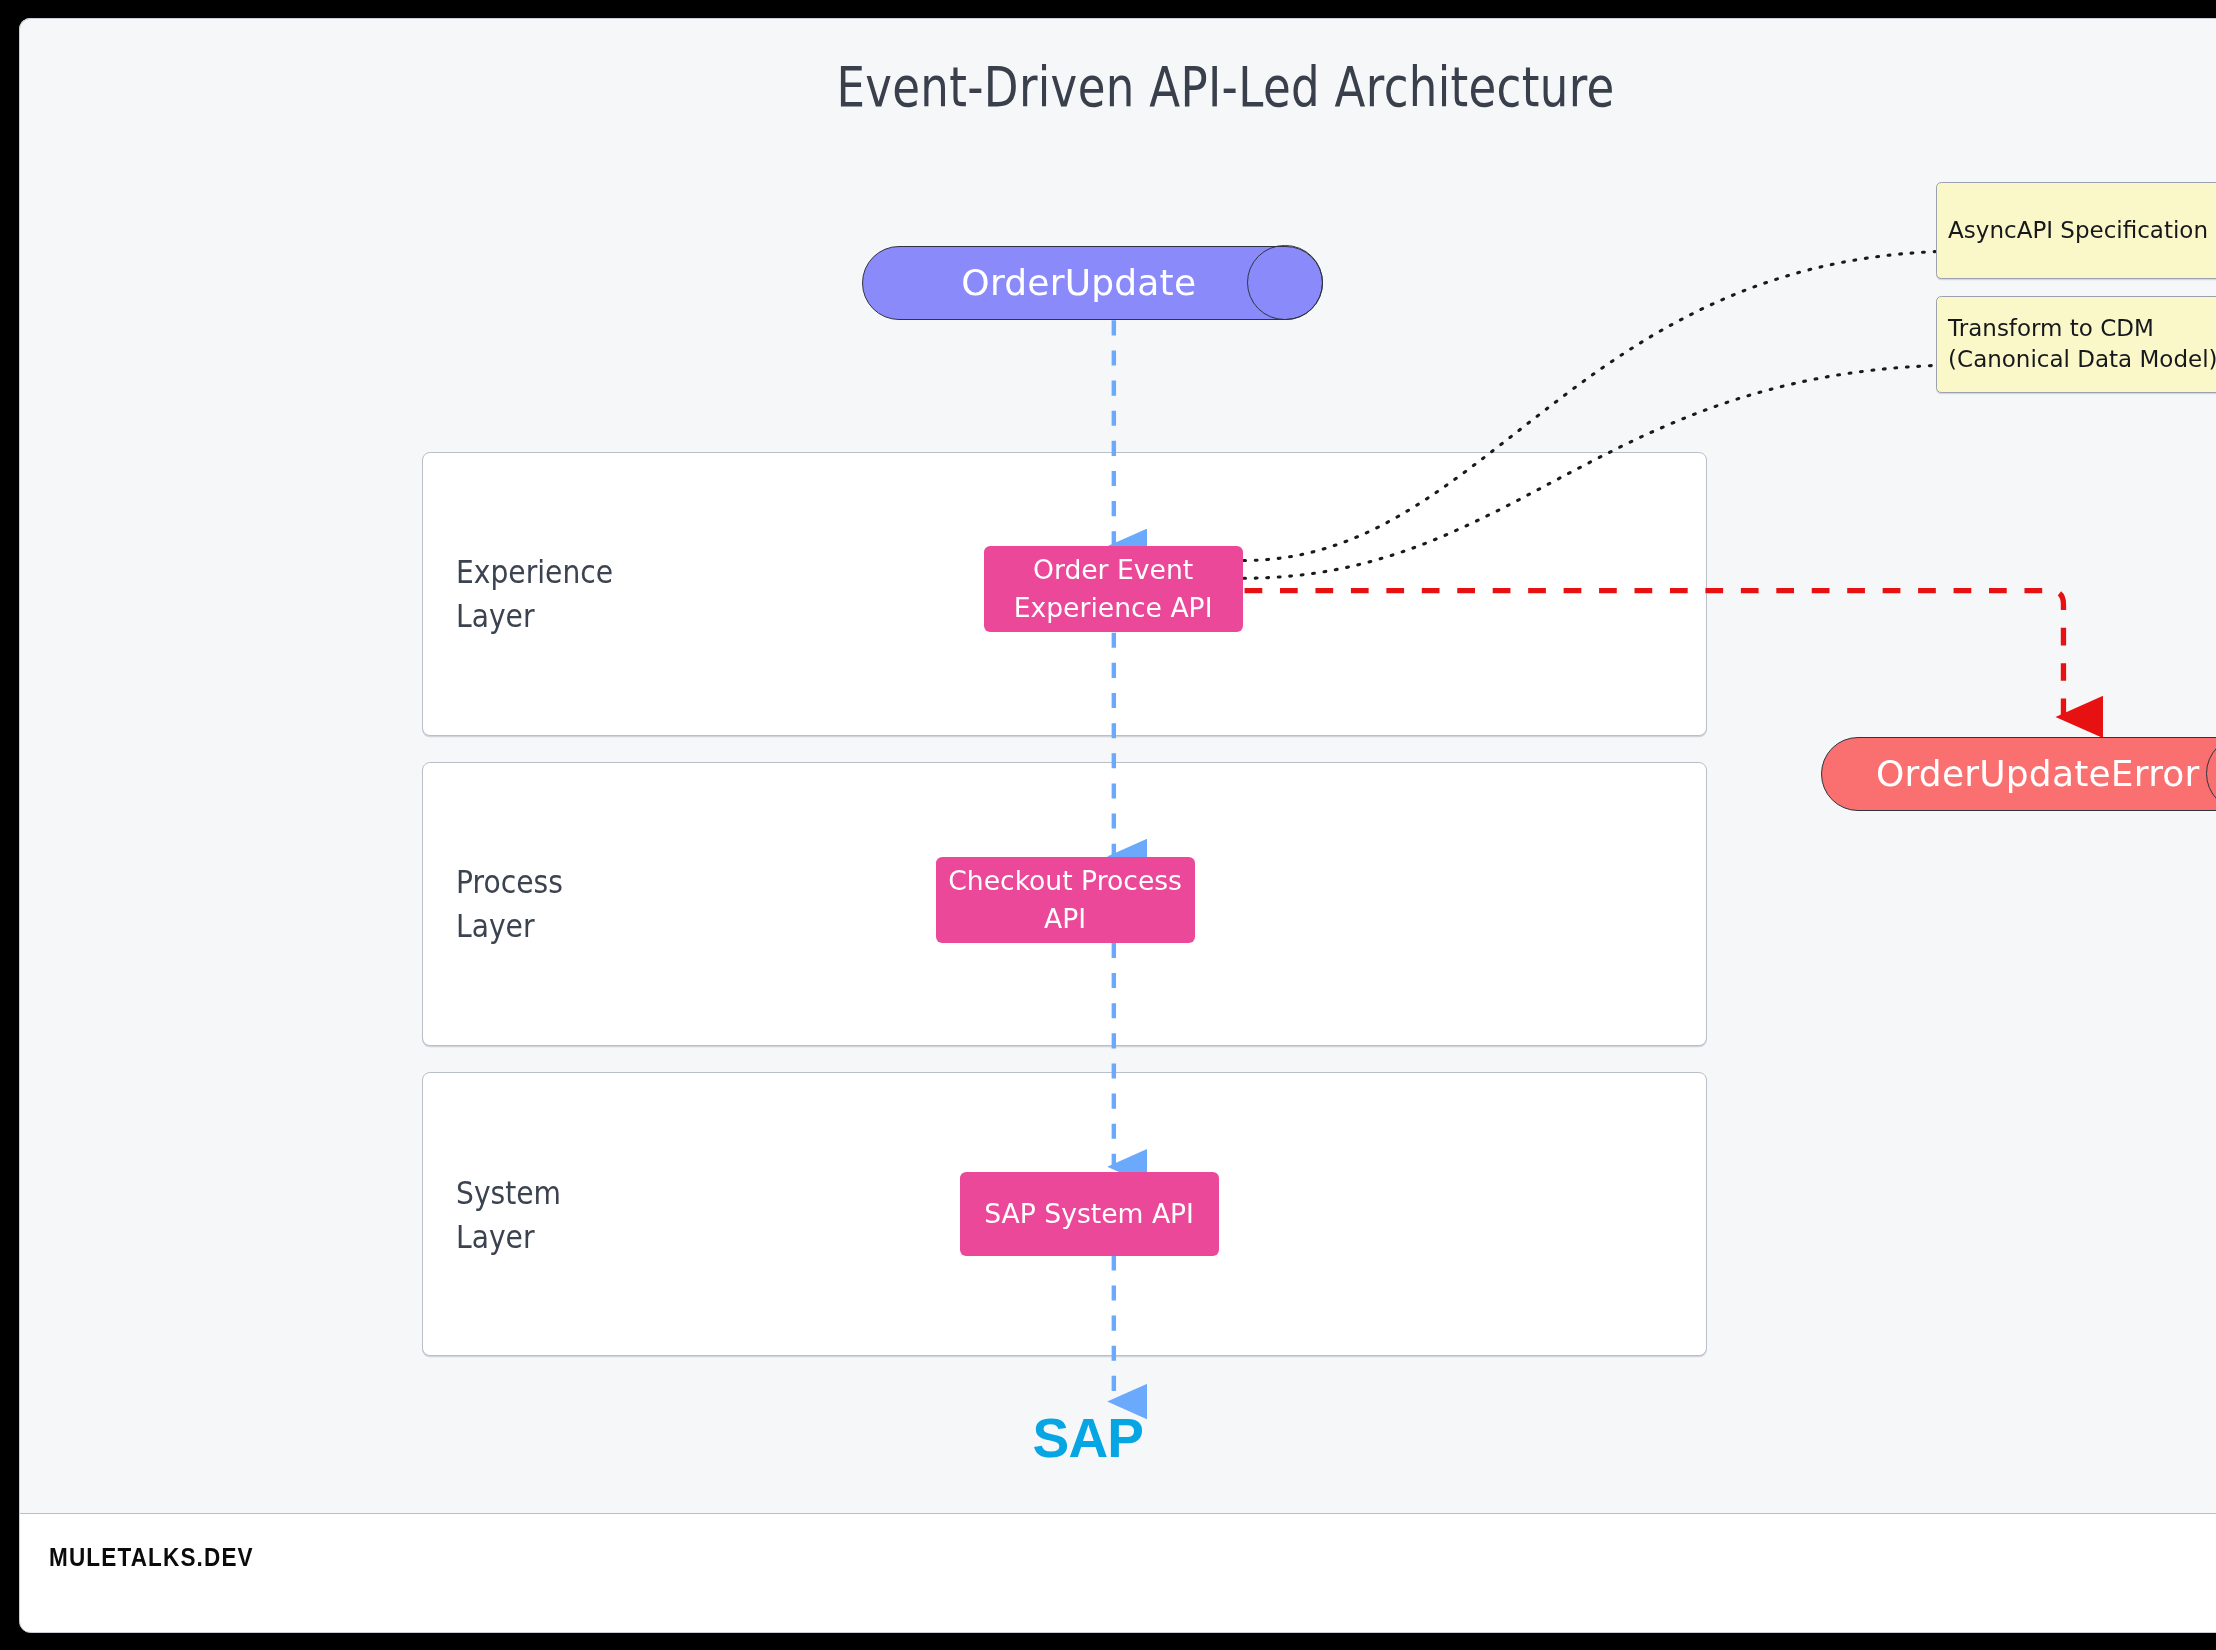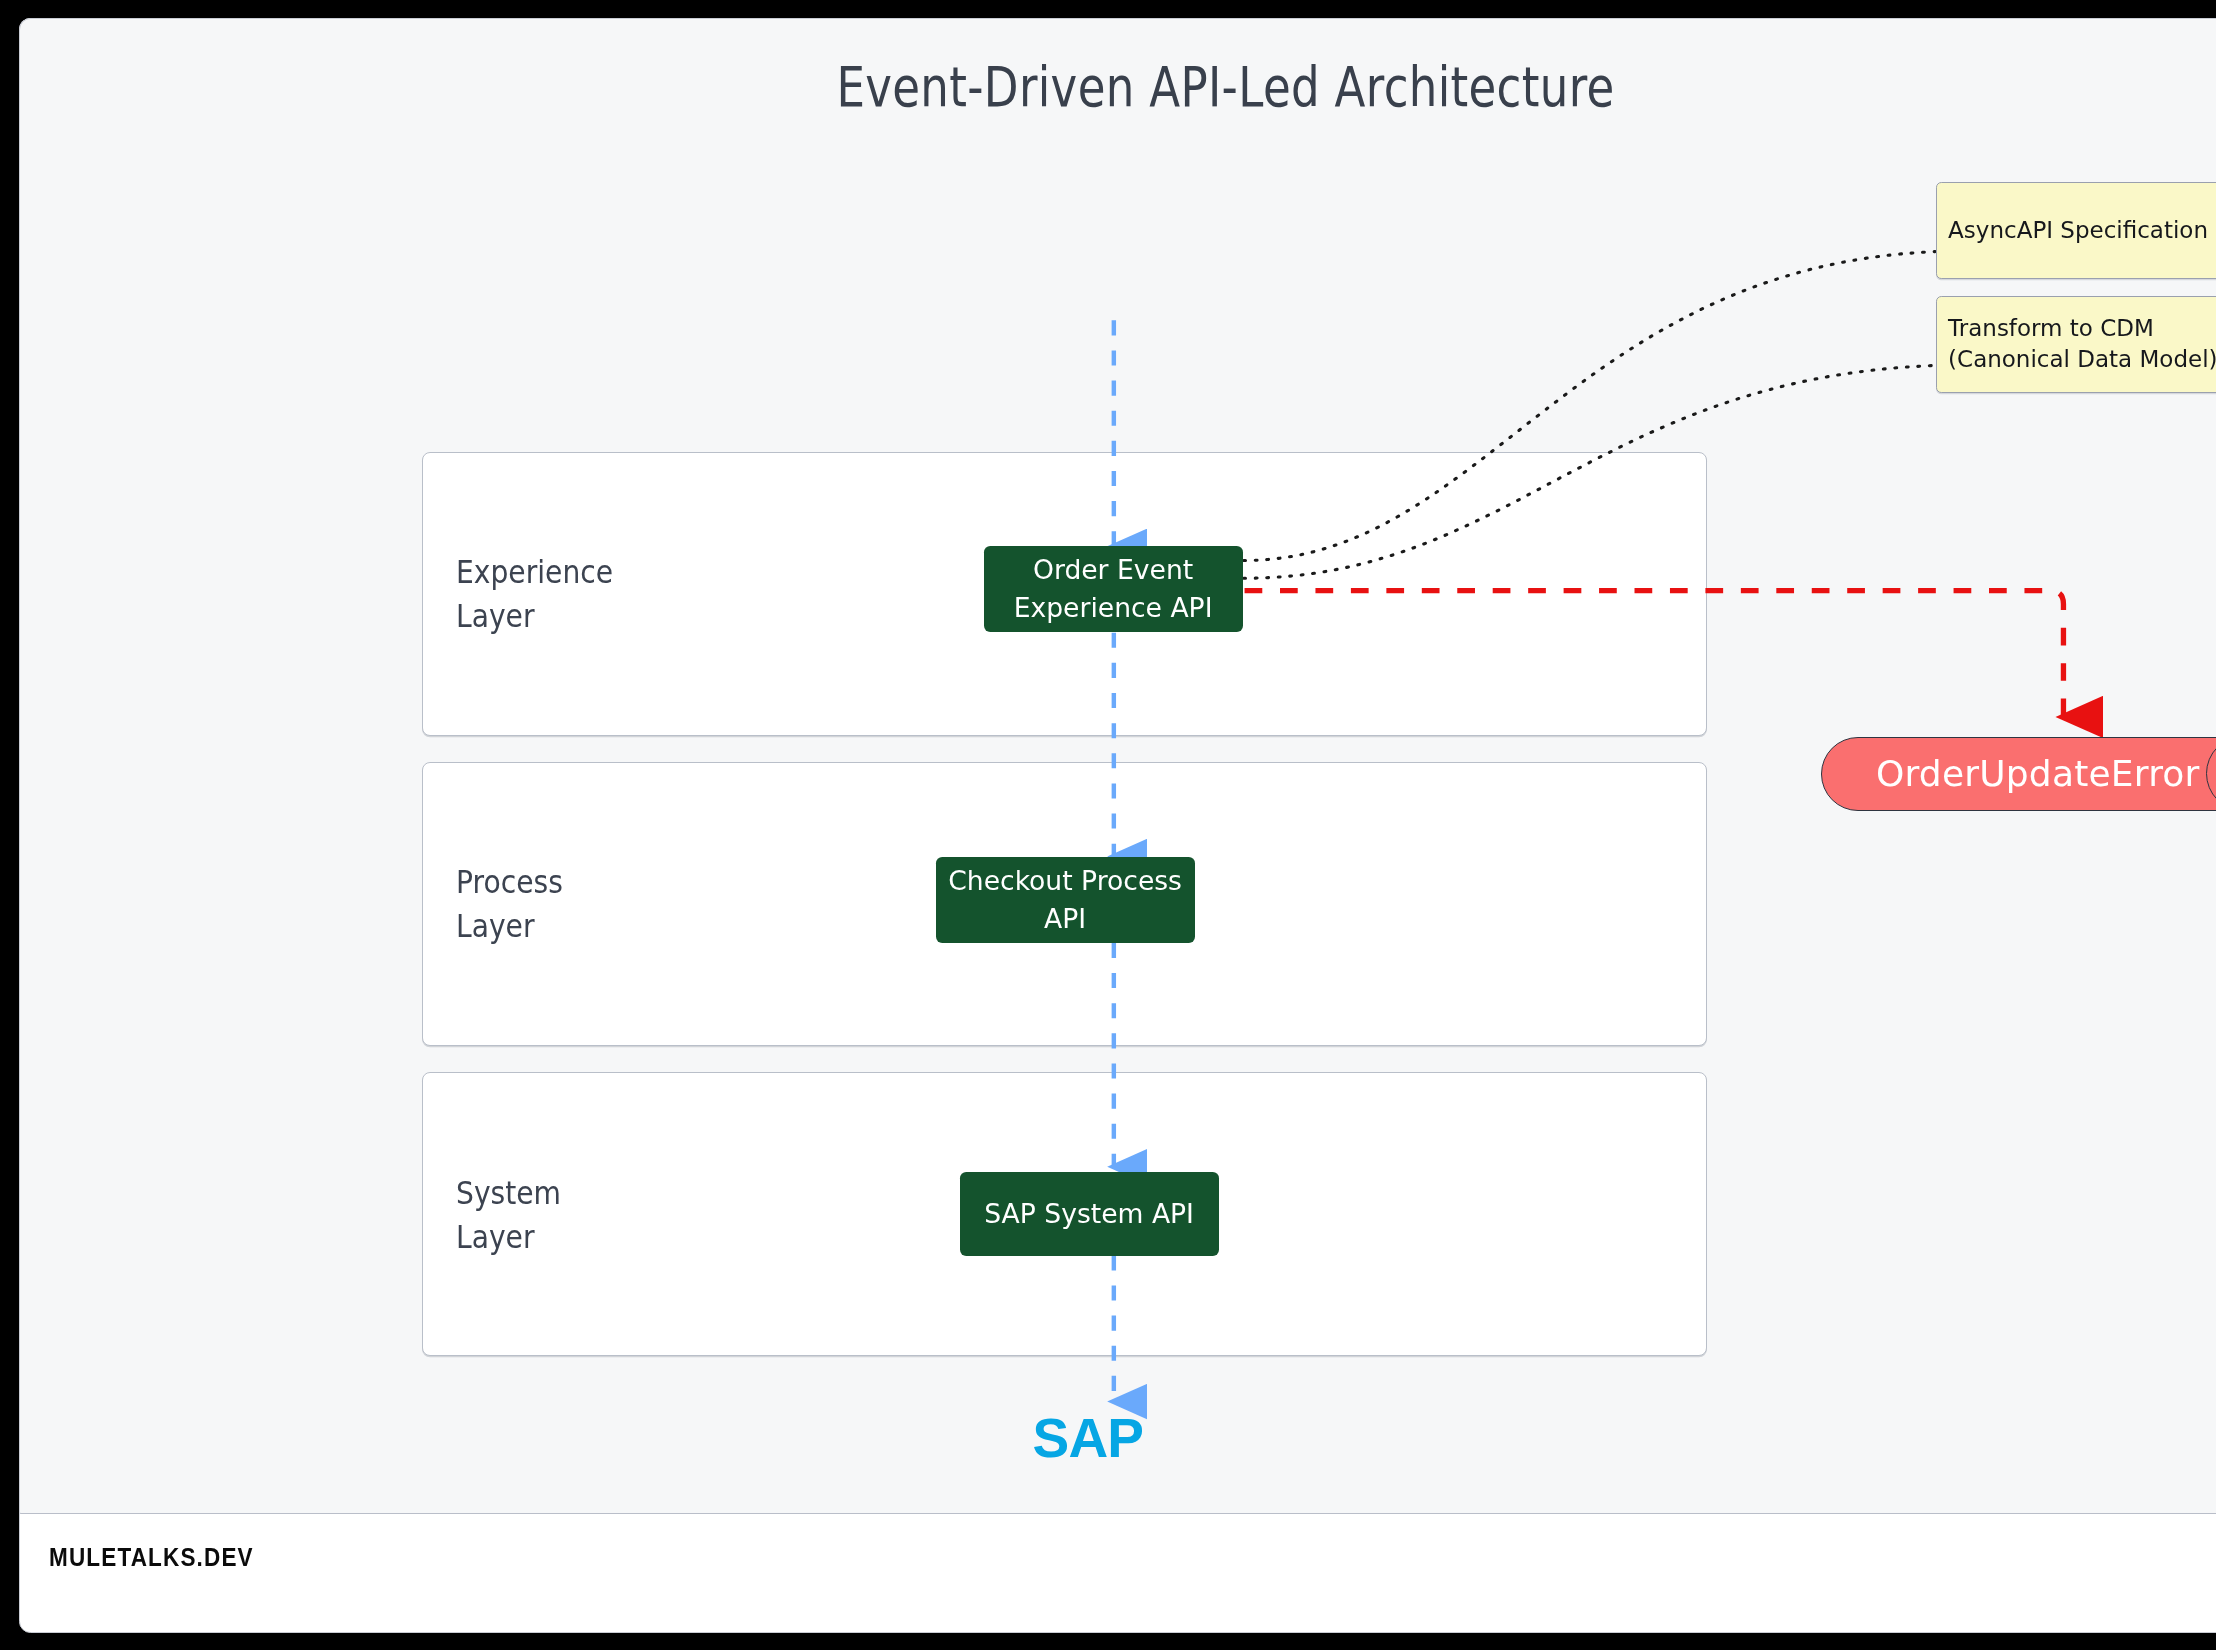--- a/index.html
+++ b/index.html
@@ -21,21 +21,21 @@
          color:#39404c;font-weight:400;transform:scaleX(.82);transform-origin:50% 50%;}
 
   
   .layer{position:absolute;background:#ffffff;border:1.3px solid #b9bfc9;border-radius:8px;
          box-sizing:border-box;box-shadow:0 1.3px 0 rgba(140,146,158,.35);}
   .layer-label{position:absolute;color:#3c4350;font-size:32px;line-height:1.38;
                font-family:"DejaVu Sans",sans-serif;white-space:pre-line;transform:scaleX(.88);
                transform-origin:0 50%;}
 
   
-  .api{position:absolute;background:#14532d;border-radius:6.2px;color:#fff;display:flex;
+  .api{position:absolute;background:#ec4899;border-radius:6.2px;color:#fff;display:flex;
        align-items:center;justify-content:center;text-align:center;font-size:26.6px;
        line-height:1.42;font-family:"DejaVu Sans",sans-serif;white-space:pre-line;
        box-sizing:border-box;padding:2.7px 4.4px;}
 
   
   .cyl{position:absolute;border-radius:443px;border:1.3px solid #2e3440;box-sizing:border-box;
        display:flex;align-items:center;justify-content:center;color:#fff;font-size:36px;
        font-family:"DejaVu Sans",sans-serif;letter-spacing:0.2px;}
   .cyl .cap{position:absolute;top:-1.3px;right:-1.3px;height:calc(100% + 2.7px);
             border:1.3px solid #2e3440;border-radius:443px;box-sizing:border-box;
@@ -97,20 +97,24 @@
       <path d="M2467,2085 L2467,2590" stroke="#6aa9fb" stroke-width="10" fill="none" stroke-dasharray="34 34" marker-end="url(#bluehead)"></path>
 
       <path d="M2467,2790 L2467,3120" stroke="#6aa9fb" stroke-width="10" fill="none" stroke-dasharray="34 34" marker-end="url(#bluehead)"></path>
 
       <path d="M2760,1222 C3300,1222 3500,560 4320,525" stroke="#1a1a1a" stroke-width="7" fill="none" stroke-dasharray="4 22" stroke-linecap="round"></path>
       <path d="M2760,1262 C3360,1262 3560,810 4320,782" stroke="#1a1a1a" stroke-width="7" fill="none" stroke-dasharray="4 22" stroke-linecap="round"></path>
 
       <path d="M2762,1290 L4580,1290 Q4610,1290 4610,1320 L4610,1575" stroke="#e81111" stroke-width="12" fill="none" stroke-dasharray="40 40" marker-end="url(#redhead)"></path>
     </svg>
 
+    <div class="cyl" style="left:842px;top:227px;width:461px;height:74px;background:#8a8afb;">
+      <div class="cap" style="width:76px;"></div>
+      <span class="lbl">OrderUpdate</span>
+    </div>
 
     <div class="api" style="left:964px;top:527px;width:259px;height:86px;">Order Event
 Experience API</div>
     <div class="api" style="left:916px;top:838px;width:259px;height:86px;">Checkout Process
 API</div>
     <div class="api" style="left:940px;top:1153px;width:259px;height:84px;">SAP System API</div>
 
     <div class="note" style="left:1916px;top:163px;width:301px;height:97px;">AsyncAPI Specification</div>
     <div class="note" style="left:1916px;top:277px;width:301px;height:97px;">Transform to CDM
 (Canonical Data Model)</div>

